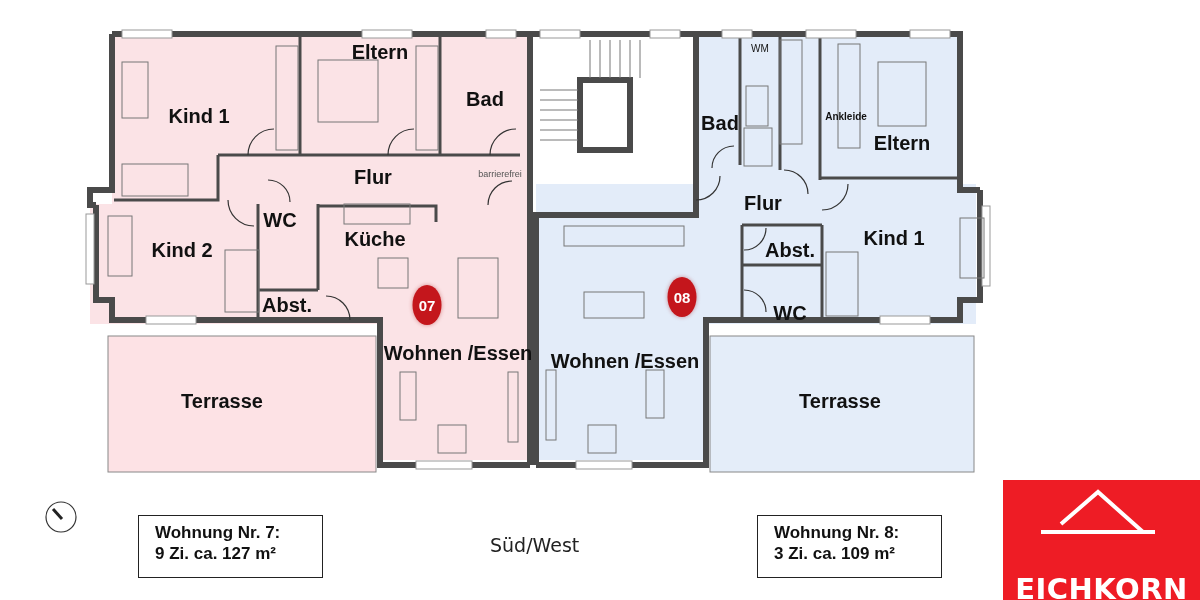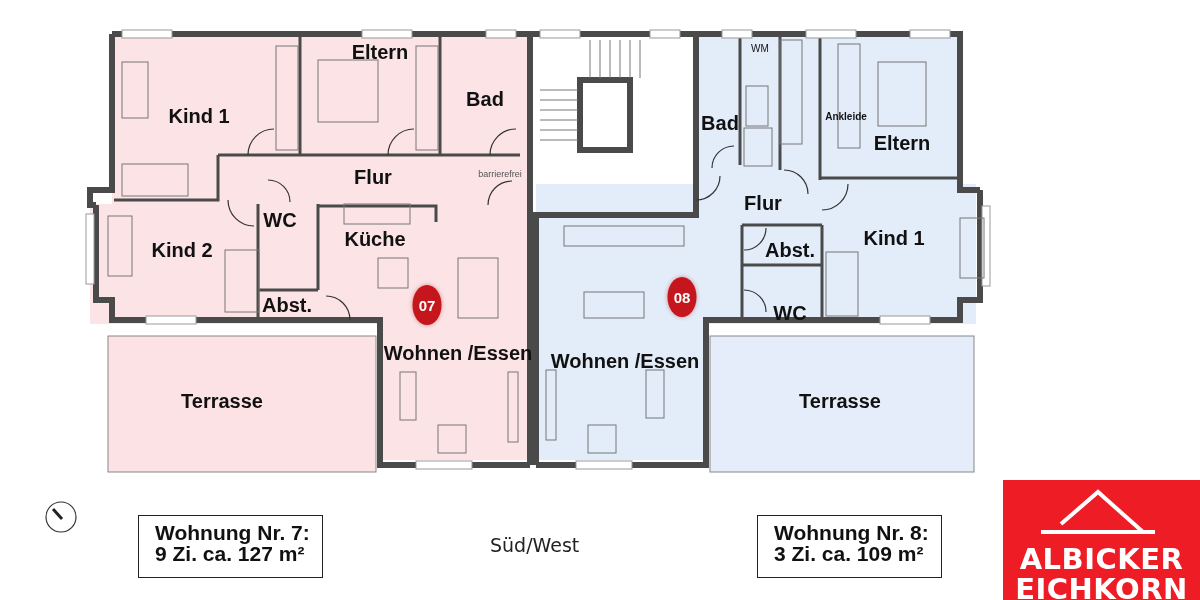--- a/index.html
+++ b/index.html
@@ -2,21 +2,21 @@
 <html><head>
 <meta charset="utf-8">
 <style>
   html, body { margin:0; padding:0; }
   body { width:1200px; height:600px; background:#ffffff; position:relative; overflow:hidden; font-family:"Liberation Sans", sans-serif; }
   #plan { position:absolute; left:0; top:0; width:1200px; height:600px; }
   .lbl { position:absolute; font-family:"Liberation Sans", sans-serif; font-weight:bold; color:#111; font-size:20px; white-space:nowrap; transform:translate(-50%,-50%); }
   .lbl.small { font-size:10px; }
   .lbl.tiny { font-size:9px; font-weight:normal; color:#555; }
   .badge { position:absolute; width:29px; height:40px; border-radius:50%; color:#fff; font-size:15px; font-weight:bold; display:flex; align-items:center; justify-content:center; transform:translate(-50%,-50%); box-shadow:0 0 4px rgba(160,0,0,0.4); }
-  .infobox { position:absolute; border:1.5px solid #222; background:#fff; font-weight:bold; font-size:21px; line-height:21px; padding:6px 0 0 16px; box-sizing:border-box; color:#111; }
+  .infobox { position:absolute; border:1.5px solid #222; background:#fff; font-weight:bold; font-size:17px; line-height:21px; padding:6px 0 0 16px; box-sizing:border-box; color:#111; }
   .orient { position:absolute; left:490px; top:534px; font-size:19px; color:#222; font-family:"DejaVu Sans", sans-serif; font-weight:normal; }
   .logo { position:absolute; left:1003px; top:480px; width:197px; height:120px; }
   .logo-text { position:absolute; left:0; width:197px; text-align:center; color:#fff; font-weight:bold; font-size:29px; letter-spacing:0.5px; font-family:"DejaVu Sans", sans-serif; }
   .compass { position:absolute; left:44px; top:500px; width:34px; height:34px; }
 </style>
 </head>
 <body>
 
 <svg id="plan" viewBox="0 0 1200 600" xmlns="http://www.w3.org/2000/svg">
 
@@ -181,15 +181,14 @@
 <div class="infobox" style="left:757px;top:515px;width:185px;height:63px;">
   <div>Wohnung  Nr.  8:</div>
   <div>3 Zi. ca. 109 m²</div>
 </div>
 
 <div class="logo" style="background:#ee1c25;">
   <svg width="197" height="60" viewBox="0 0 197 60" style="position:absolute;left:0;top:0;">
     <polyline points="58,44 95,12 140,52" fill="none" stroke="#fff" stroke-width="4"></polyline>
     <line x1="38" y1="52" x2="152" y2="52" stroke="#fff" stroke-width="4"></line>
   </svg>
-  <div class="logo-text" style="top:62px;">ALBICKER</div>
   <div class="logo-text" style="top:92px;">EICHKORN</div>
 </div>
 
 </body></html>

